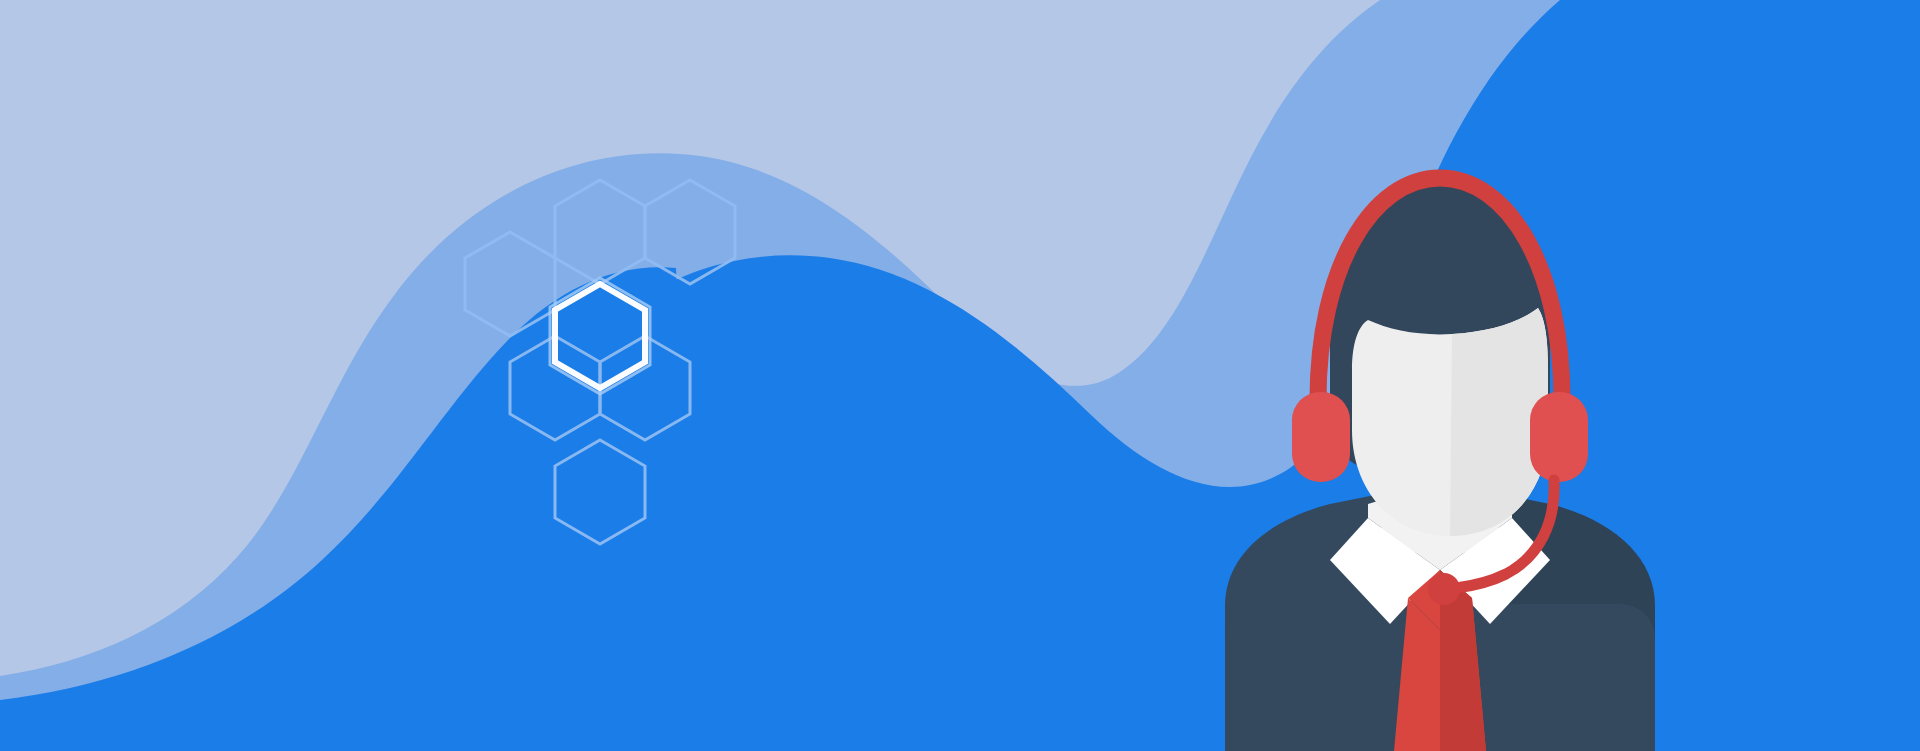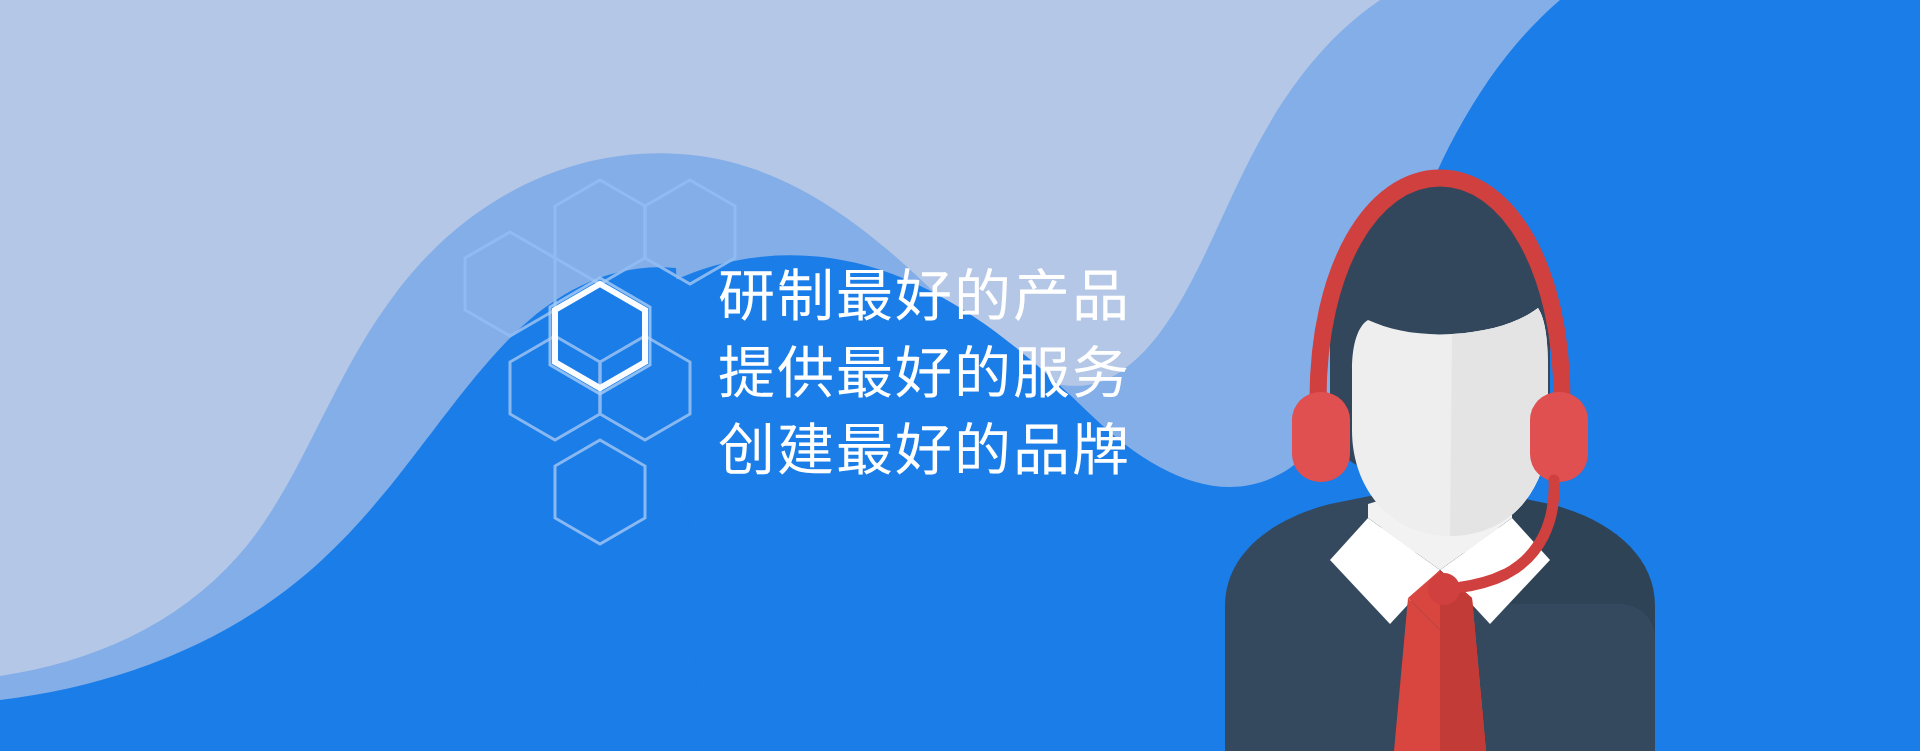--- a/index.html
+++ b/index.html
@@ -96,25 +96,20 @@
 
       <polygon points="555,336 600,362 600,414 555,440 510,414 510,362"></polygon>
       <polygon points="645,336 690,362 690,414 645,440 600,414 600,362"></polygon>
       <polygon points="600,440 645,466 645,518 600,544 555,518 555,466"></polygon>
     </g>
 
     <polygon points="600,284 645,310 645,362 600,388 555,362 555,310" fill="none" stroke="#ffffff" stroke-width="6" opacity="0.98"></polygon>
     <polygon points="600,278 650,307 650,365 600,394 550,365 550,307" fill="none" stroke="#a9cdf6" stroke-width="3" opacity="0.8"></polygon>
   </svg>
 
-  <div id="slogan">
-    <div class="slogan-line">研制最好的产品</div>
-    <div class="slogan-line">提供最好的服务</div>
-    <div class="slogan-line">创建最好的品牌</div>
-  </div>
 
   <svg id="person-svg" viewBox="0 0 1920 751" preserveAspectRatio="none">
 
     <path fill="#34495e" d="M1225,606
              C1225,556 1268,520 1330,504
              L1440,482
              L1440,751 L1225,751 Z"></path>
     <path fill="#2f4357" d="M1655,606
              C1655,556 1612,520 1550,504
              L1440,482

